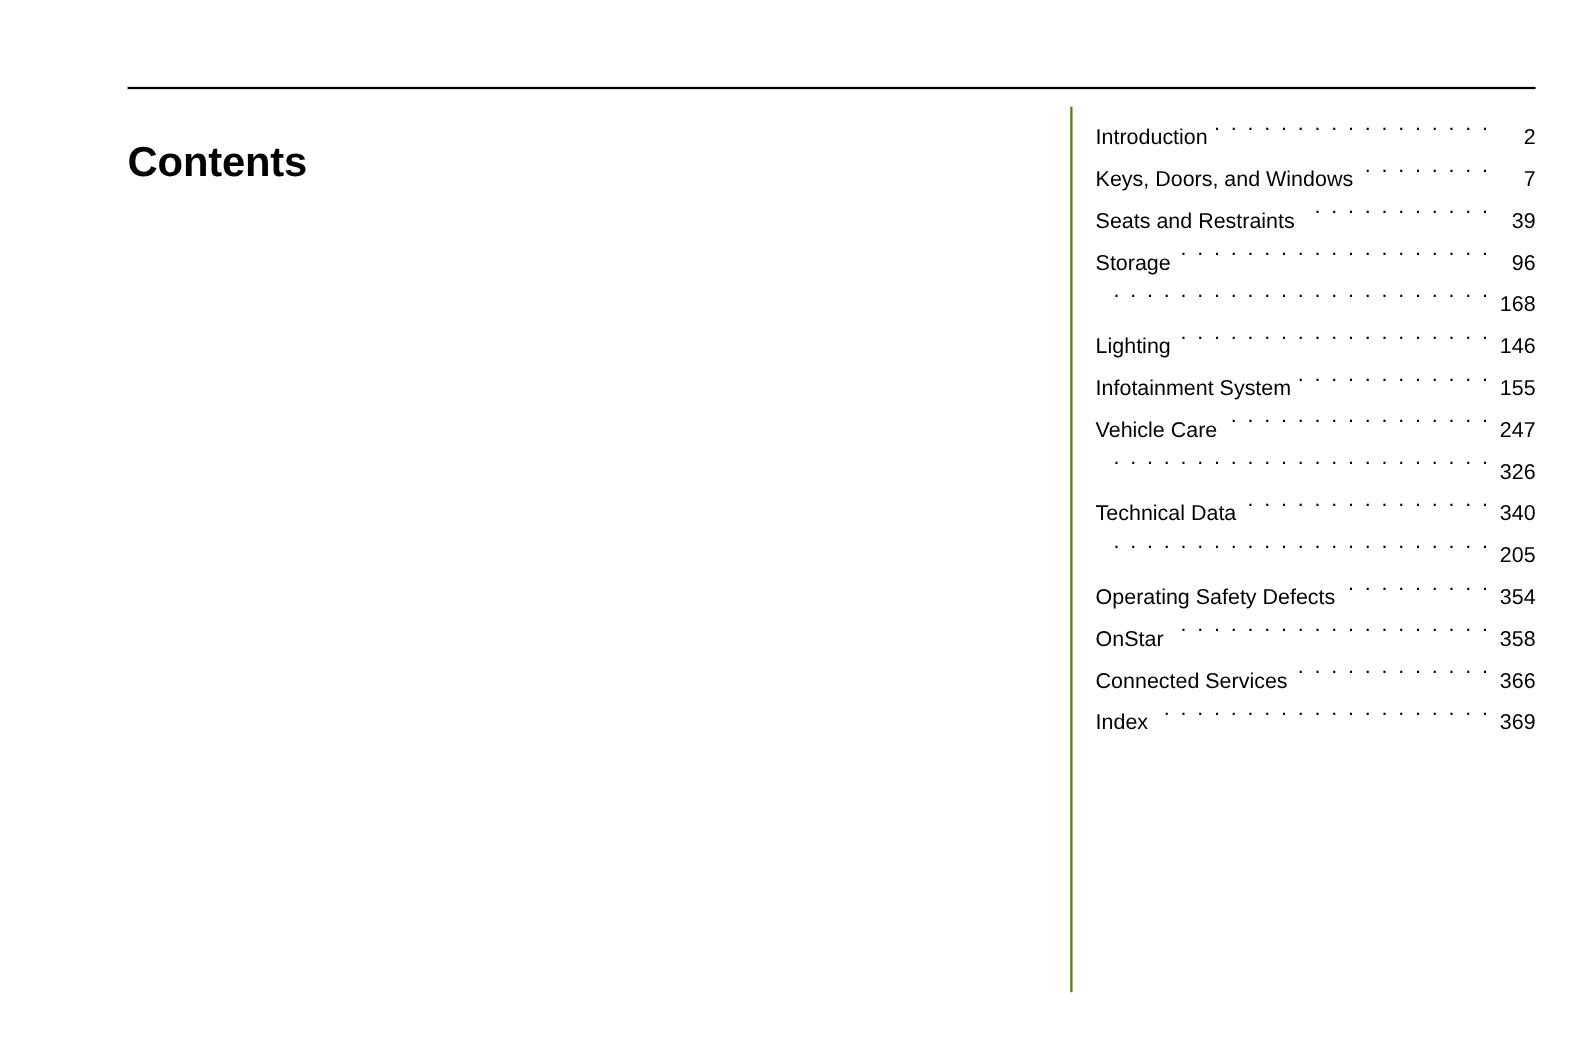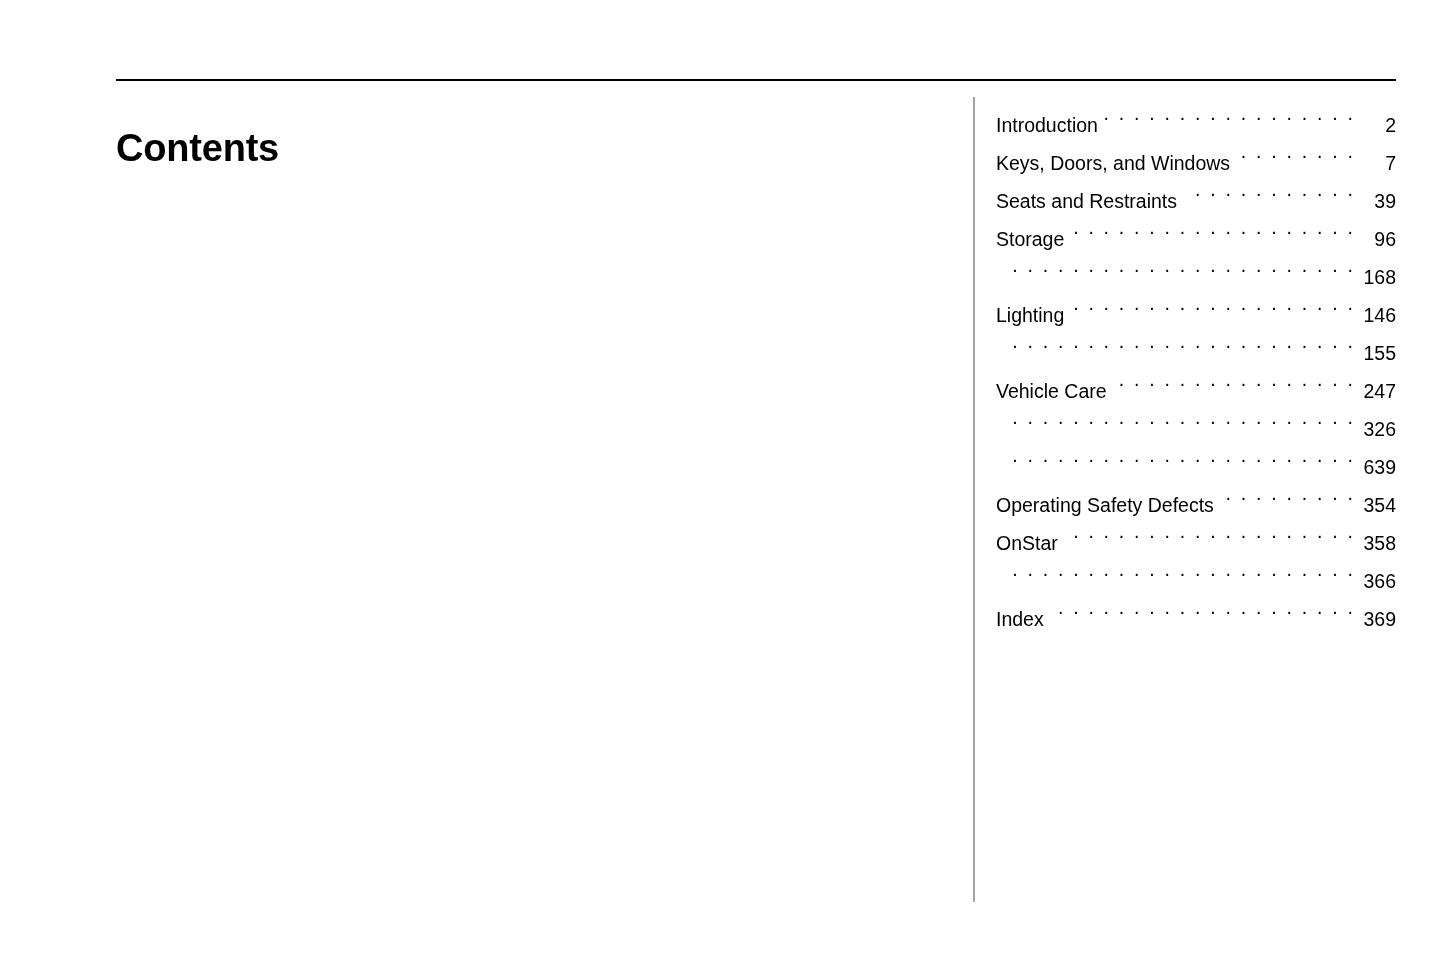--- a/index.html
+++ b/index.html
@@ -38,21 +38,21 @@
     letter-spacing: -0.2px;
     line-height: 1.1;
     color: #000000;
   }
   .toc {
     position: absolute;
     left: 973px;
     top: 97px;
     width: 423px;
     height: 805px;
-    border-left: 2px solid #a3a3a3;
+    border-left: 2px solid #4d7c0f;
     box-sizing: border-box;
     padding-left: 21px;
     padding-top: 9px;
   }
   .toc-row {
     display: flex;
     align-items: baseline;
     font-size: 19.5px;
     line-height: 38px;
     white-space: nowrap;
@@ -116,47 +116,54 @@
       <div class="toc-row">
         <span class="toc-dots"></span>
         <span class="toc-page">168</span>
       </div>
       <div class="toc-row">
         <span class="toc-label">Lighting</span>
         <span class="toc-dots"></span>
         <span class="toc-page">146</span>
       </div>
       <div class="toc-row">
+        <span class="toc-label">Infotainment System</span>
         <span class="toc-dots"></span>
         <span class="toc-page">155</span>
       </div>
       <div class="toc-row">
         <span class="toc-label">Vehicle Care</span>
         <span class="toc-dots"></span>
         <span class="toc-page">247</span>
       </div>
       <div class="toc-row">
         <span class="toc-dots"></span>
         <span class="toc-page">326</span>
       </div>
       <div class="toc-row">
+        <span class="toc-label">Technical Data</span>
         <span class="toc-dots"></span>
-        <span class="toc-page">639</span>
+        <span class="toc-page">340</span>
+      </div>
+      <div class="toc-row">
+        <span class="toc-dots"></span>
+        <span class="toc-page">205</span>
       </div>
       <div class="toc-row">
         <span class="toc-label">Operating Safety Defects</span>
         <span class="toc-dots"></span>
         <span class="toc-page">354</span>
       </div>
       <div class="toc-row">
         <span class="toc-label">OnStar</span>
         <span class="toc-dots"></span>
         <span class="toc-page">358</span>
       </div>
       <div class="toc-row">
+        <span class="toc-label">Connected Services</span>
         <span class="toc-dots"></span>
         <span class="toc-page">366</span>
       </div>
       <div class="toc-row">
         <span class="toc-label">Index</span>
         <span class="toc-dots"></span>
         <span class="toc-page">369</span>
       </div>
     </div>
 

